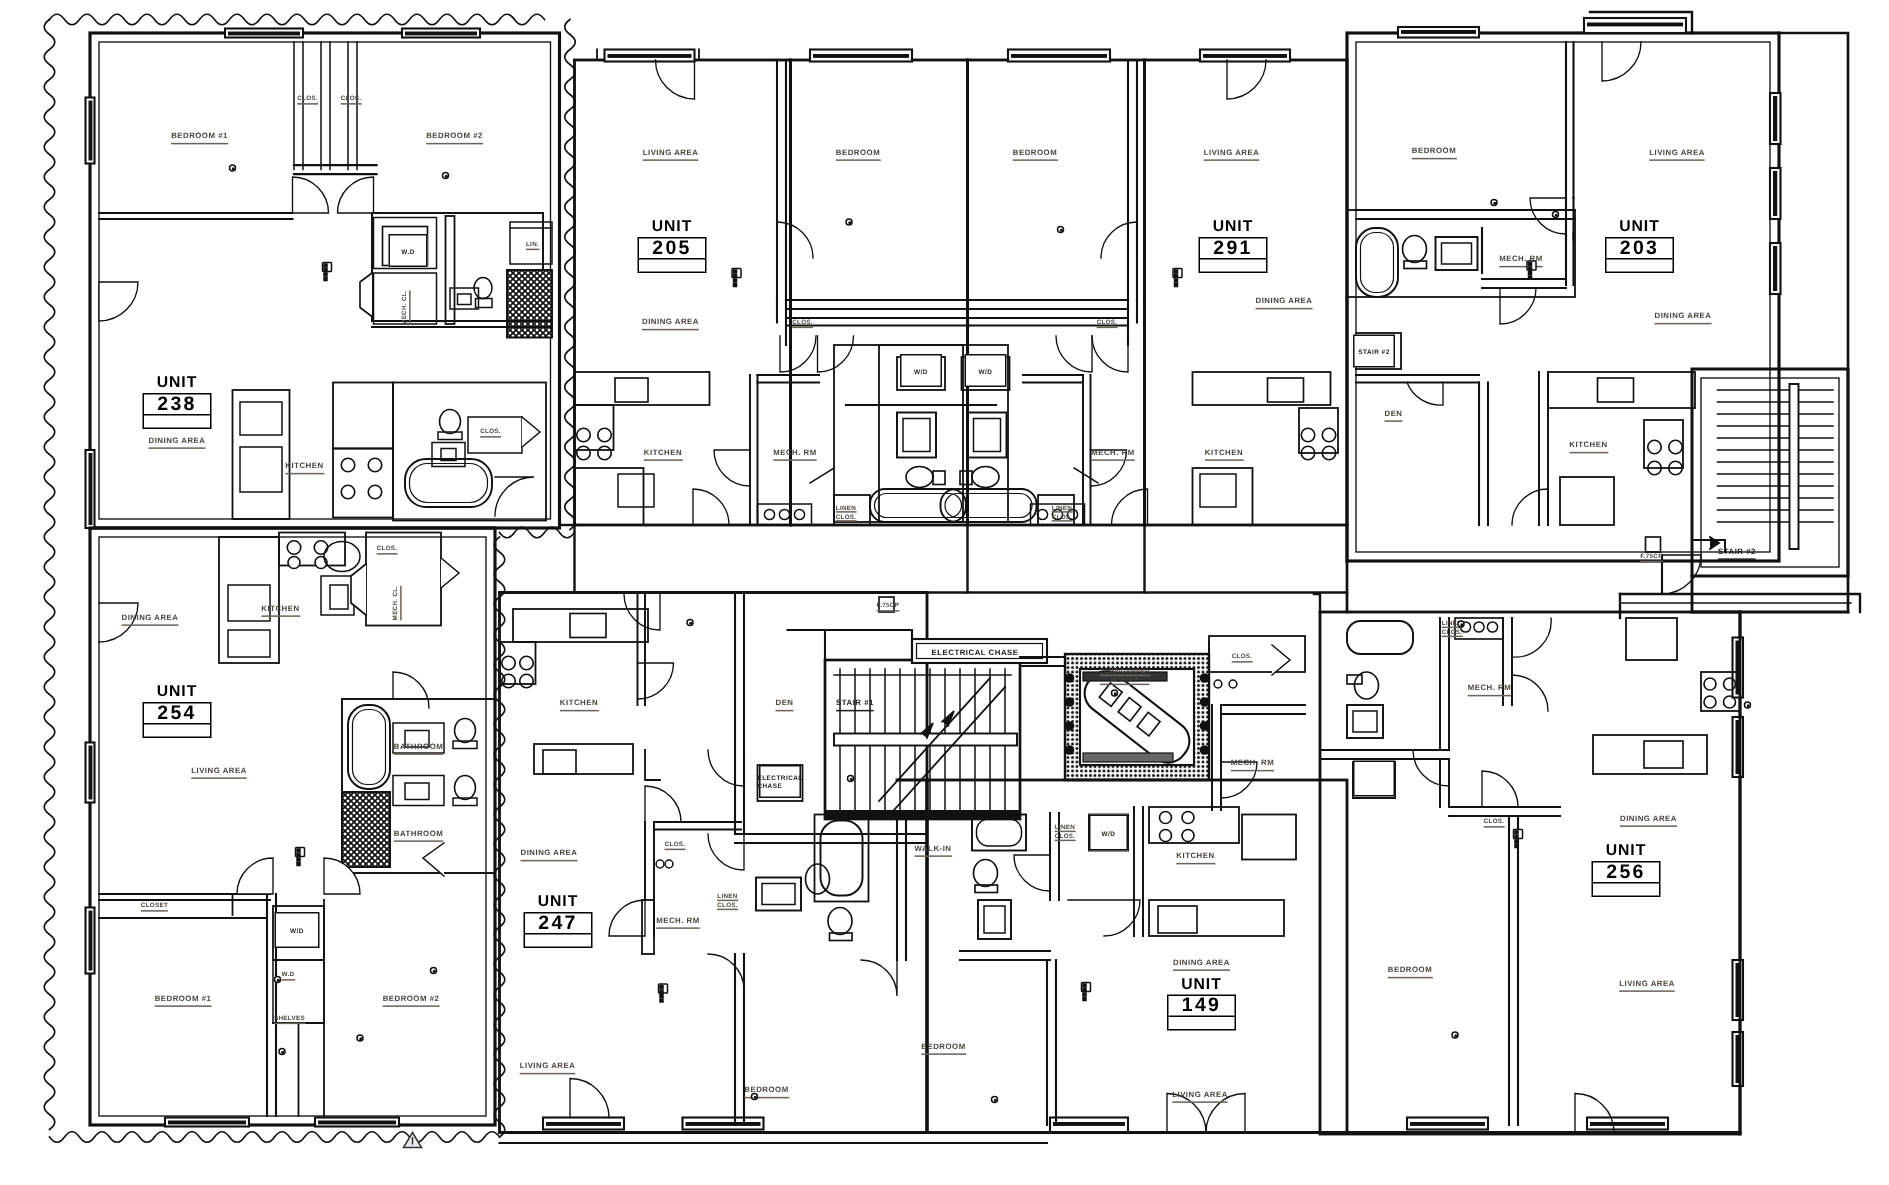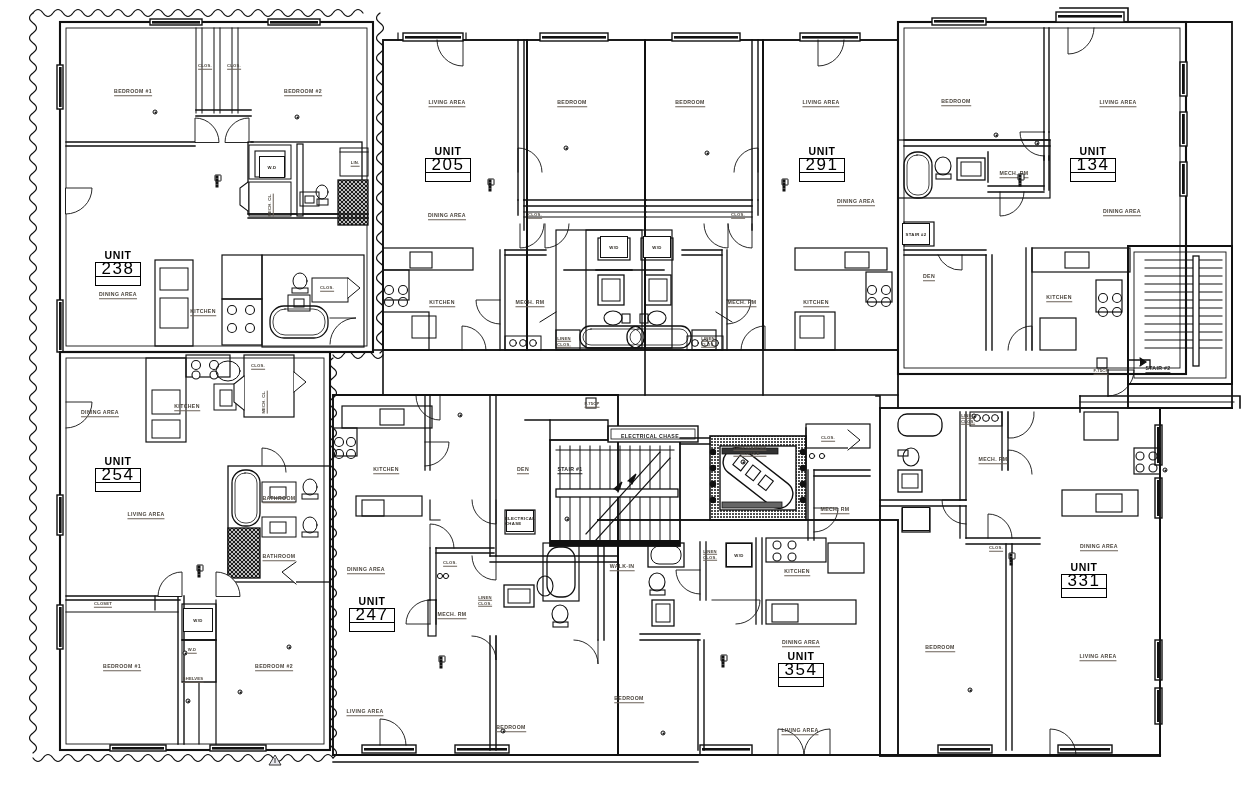--- a/index.html
+++ b/index.html
@@ -33,21 +33,21 @@
   .unittag .ut{
     font-family:"Liberation Sans", sans-serif;
     font-size:10.5px;font-weight:700;color:#000;letter-spacing:.6px;
     line-height:11px;margin-bottom:1px;
   }
   .unittag .ubox{
     border:1px solid #000;width:46px;box-sizing:border-box;
   }
   .unittag .unum{
     font-family:"Liberation Sans", sans-serif;
-    font-size:17px;font-weight:400;color:#000;letter-spacing:1.5px;
+    font-size:13px;font-weight:700;color:#000;letter-spacing:1.5px;
     line-height:12.5px;border-bottom:1px solid #000;
   }
   .unittag .ublank{height:8px;}
 
   
   .sym{position:absolute;transform:translate(-50%,-50%);}
   .sym-out{
     width:7px;height:7px;border:.8px solid #111;border-radius:1px;
     display:flex;flex-wrap:wrap;box-sizing:border-box;background:#fff;
   }
@@ -751,49 +751,49 @@
       <div class="unittag" style="left: 822px; top: 146px;">
         <div class="ut">UNIT</div>
         <div class="ubox">
           <div class="unum">291</div>
           <div class="ublank"></div>
         </div>
       </div>
       <div class="unittag" style="left: 1093px; top: 146px;">
         <div class="ut">UNIT</div>
         <div class="ubox">
-          <div class="unum">134</div>
+          <div class="unum">203</div>
           <div class="ublank"></div>
         </div>
       </div>
       <div class="unittag" style="left: 118px; top: 456px;">
         <div class="ut">UNIT</div>
         <div class="ubox">
           <div class="unum">254</div>
           <div class="ublank"></div>
         </div>
       </div>
       <div class="unittag" style="left: 372px; top: 596px;">
         <div class="ut">UNIT</div>
         <div class="ubox">
           <div class="unum">247</div>
           <div class="ublank"></div>
         </div>
       </div>
       <div class="unittag" style="left: 801px; top: 651px;">
         <div class="ut">UNIT</div>
         <div class="ubox">
-          <div class="unum">354</div>
+          <div class="unum">149</div>
           <div class="ublank"></div>
         </div>
       </div>
       <div class="unittag" style="left: 1084px; top: 562px;">
         <div class="ut">UNIT</div>
         <div class="ubox">
-          <div class="unum">331</div>
+          <div class="unum">256</div>
           <div class="ublank"></div>
         </div>
       </div>
     </div>
 <div id="symbols">
       <div class="sym sym-out" style="left: 218px; top: 178px;">
         <i></i>
         <i></i>
         <i></i>
         <i></i>

